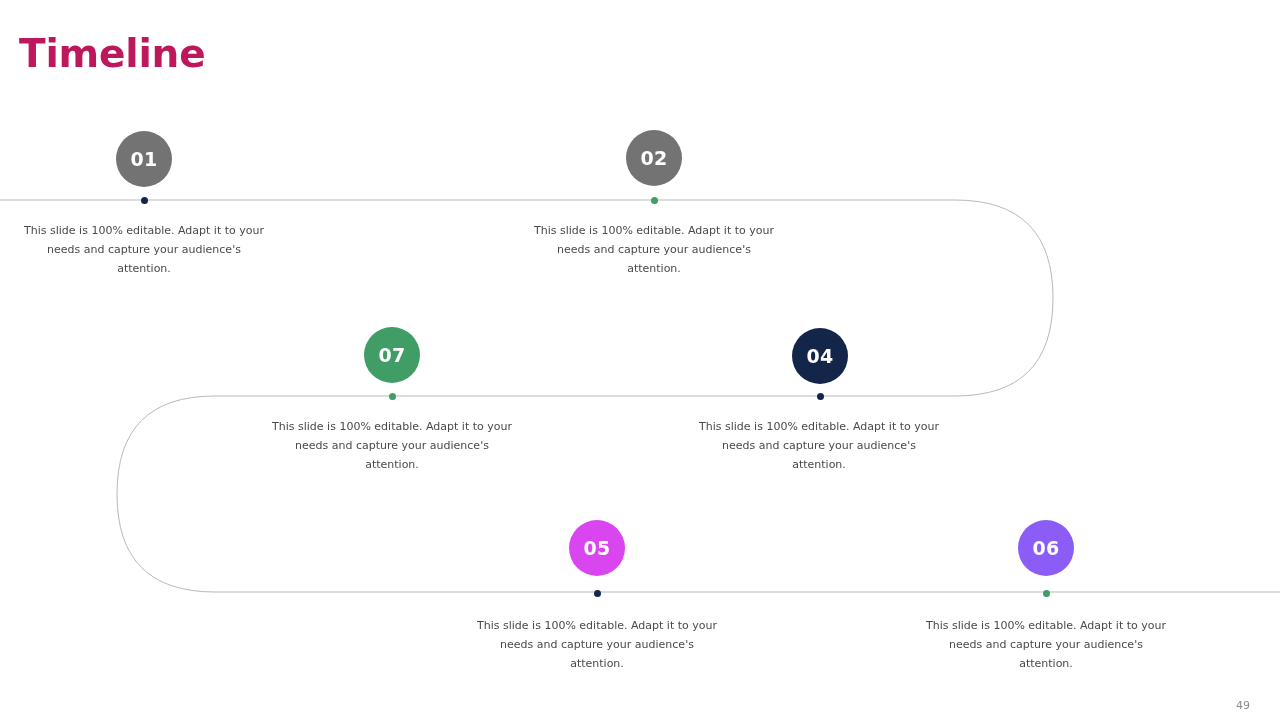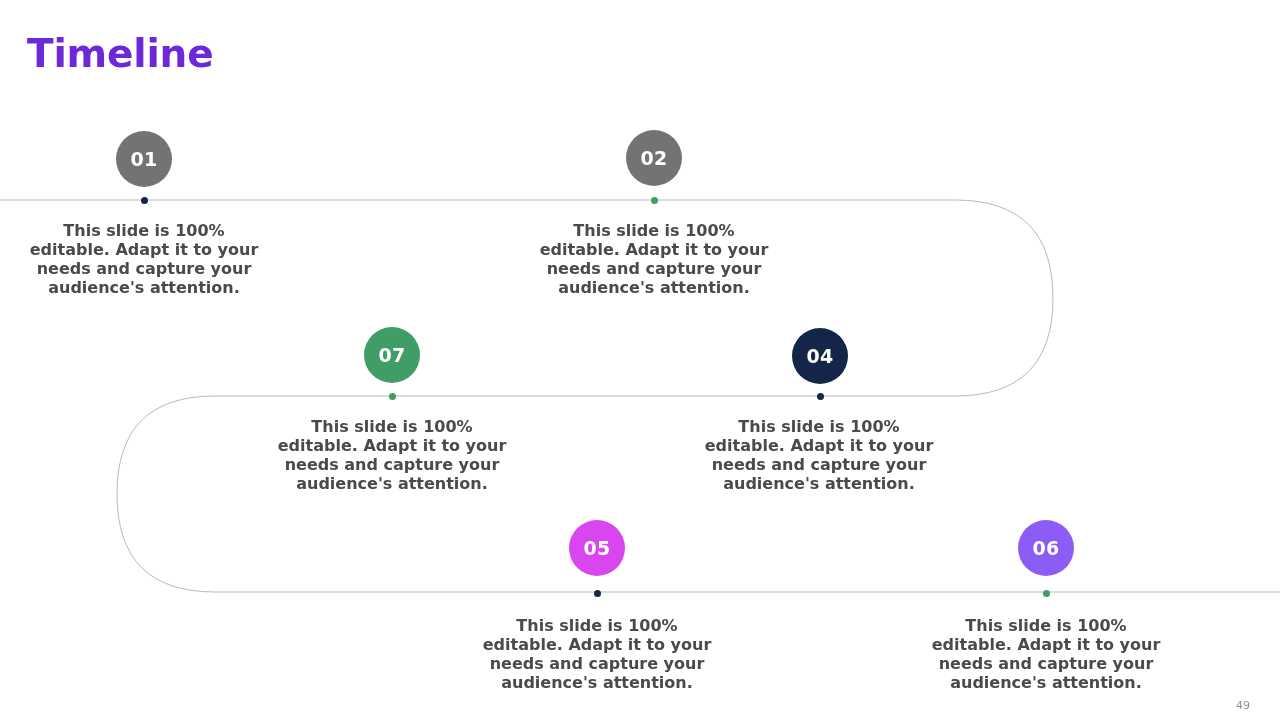--- a/index.html
+++ b/index.html
@@ -19,25 +19,25 @@
     position: relative;
     width: 1280px;
     height: 720px;
     background: #ffffff;
     overflow: hidden;
   }
 
   
   #page-title {
     position: absolute;
-    left: 27px;
+    left: 19px;
     top: 34px;
     font-size: 39px;
     font-weight: 700;
-    color: #6d28d9;
+    color: #be185d;
     letter-spacing: -0.2px;
     line-height: 1.0;
     white-space: nowrap;
   }
 
   
   #timeline-path-svg {
     position: absolute;
     left: 0;
     top: 0;
@@ -77,24 +77,24 @@
     border-radius: 50%;
     left: -3.5px;
     top: -3.5px;
   }
 
   
   .milestone-text {
     position: absolute;
     width: 240px;
     text-align: center;
-    font-size: 16px;
+    font-size: 11px;
     line-height: 19px;
     color: #4a4a4a;
-    font-weight: 700;
+    font-weight: 400;
   }
 
   
   #page-number {
     position: absolute;
     right: 30px;
     bottom: 8px;
     font-size: 11px;
     color: #8d8d8d;
     font-weight: 400;

